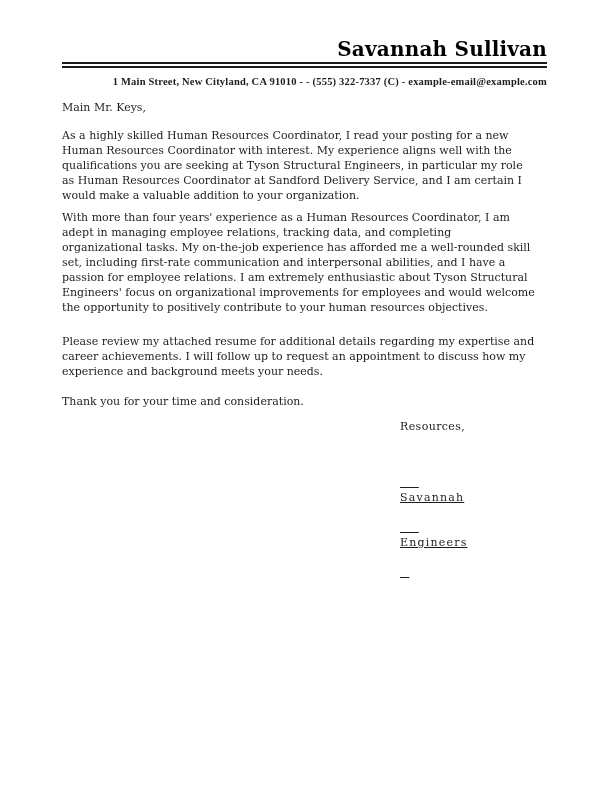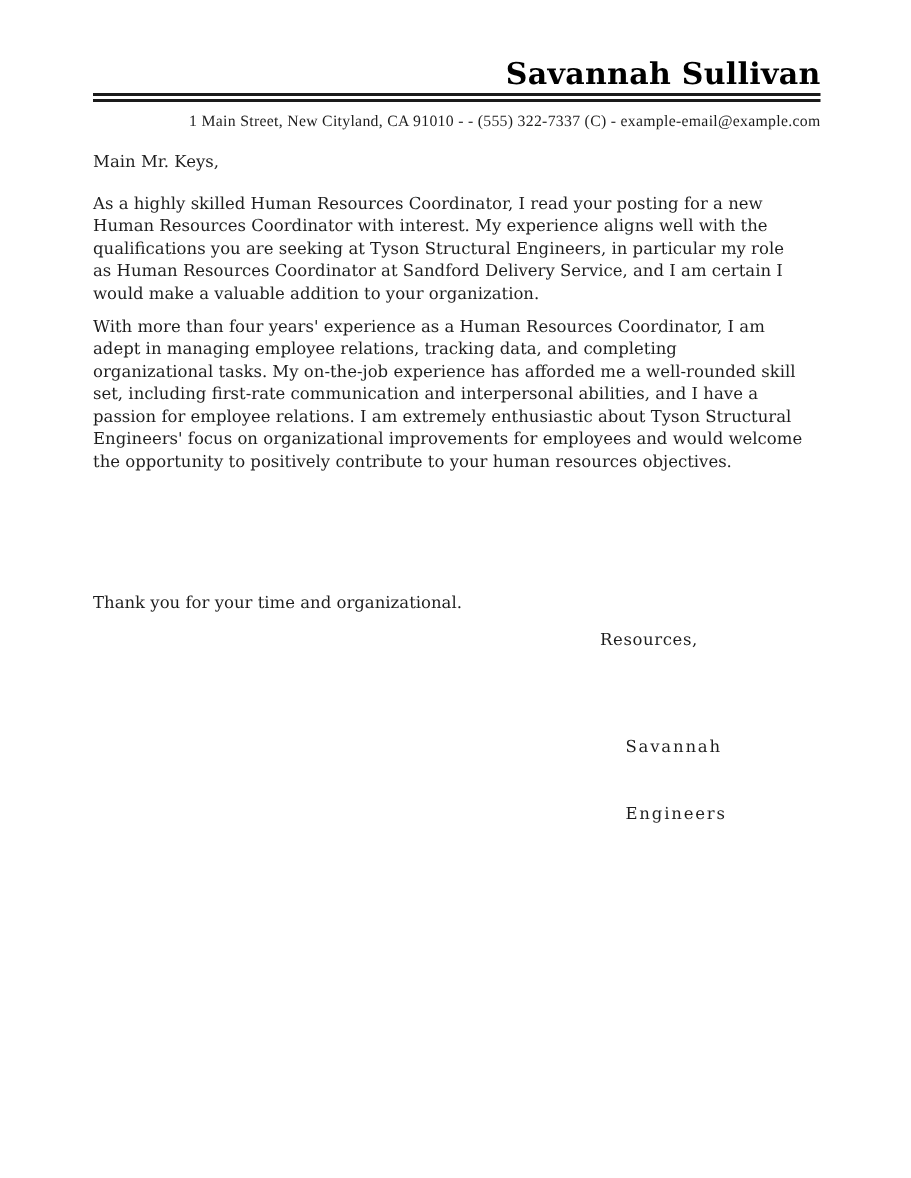--- a/index.html
+++ b/index.html
@@ -40,21 +40,21 @@
   .rule {
     height: 2px;
     border-top: 2px solid var(--rule);
     border-bottom: 2px solid var(--rule);
     background: var(--background);
   }
   .contact {
     margin-top: 8px;
     text-align: right;
     font-family: "Liberation Serif", serif;
-    font-weight: normal;
+    font-weight: bold;
     font-size: 10.5px;
     line-height: 12px;
     letter-spacing: 0.2px;
     color: var(--text);
   }
   .block {
     position: absolute;
     left: 62px;
     font-size: 11px;
     line-height: 15px;
@@ -66,23 +66,24 @@
   #para1 { top: 128px; }
   #para2 { top: 210px; }
   #para3 { top: 334px; }
   #closing { top: 394px; }
   #signoff {
     left: 400px;
     top: 419px;
     letter-spacing: 0.4px;
   }
   #signature {
-    left: 417px;
+    left: 400px;
     top: 460px;
     letter-spacing: 1.2px;
+    text-decoration: underline;
   }
   #signature div { line-height: 15px; }
 </style>
 </head>
 <body>
 
 <div class="page">
 
   <div class="header">
     <h1 class="name">Savannah Sullivan</h1>
@@ -99,22 +100,25 @@
 passion for employee relations. I am extremely enthusiastic about Tyson Structural
 Engineers' focus on organizational improvements for employees and would welcome
 the opportunity to positively contribute to your human resources objectives.</p>
 
   <p class="block" id="para1">As a highly skilled Human Resources Coordinator, I read your posting for a new
 Human Resources Coordinator with interest. My experience aligns well with the
 qualifications you are seeking at Tyson Structural Engineers, in particular my role
 as Human Resources Coordinator at Sandford Delivery Service, and I am certain I
 would make a valuable addition to your organization.</p>
 
+  <p class="block" id="para3">Please review my attached resume for additional details regarding my expertise and
+career achievements. I will follow up to request an appointment to discuss how my
+experience and background meets your needs.</p>
 
-  <div class="block" id="closing">Thank you for your time and organizational.</div>
+  <div class="block" id="closing">Thank you for your time and consideration.</div>
 
   <div class="block" id="signoff">Resources,</div>
 
   <div class="block" id="signature">
     <div>Savannah</div>
     <div>Engineers</div>
   </div>
 
 </div>
 

